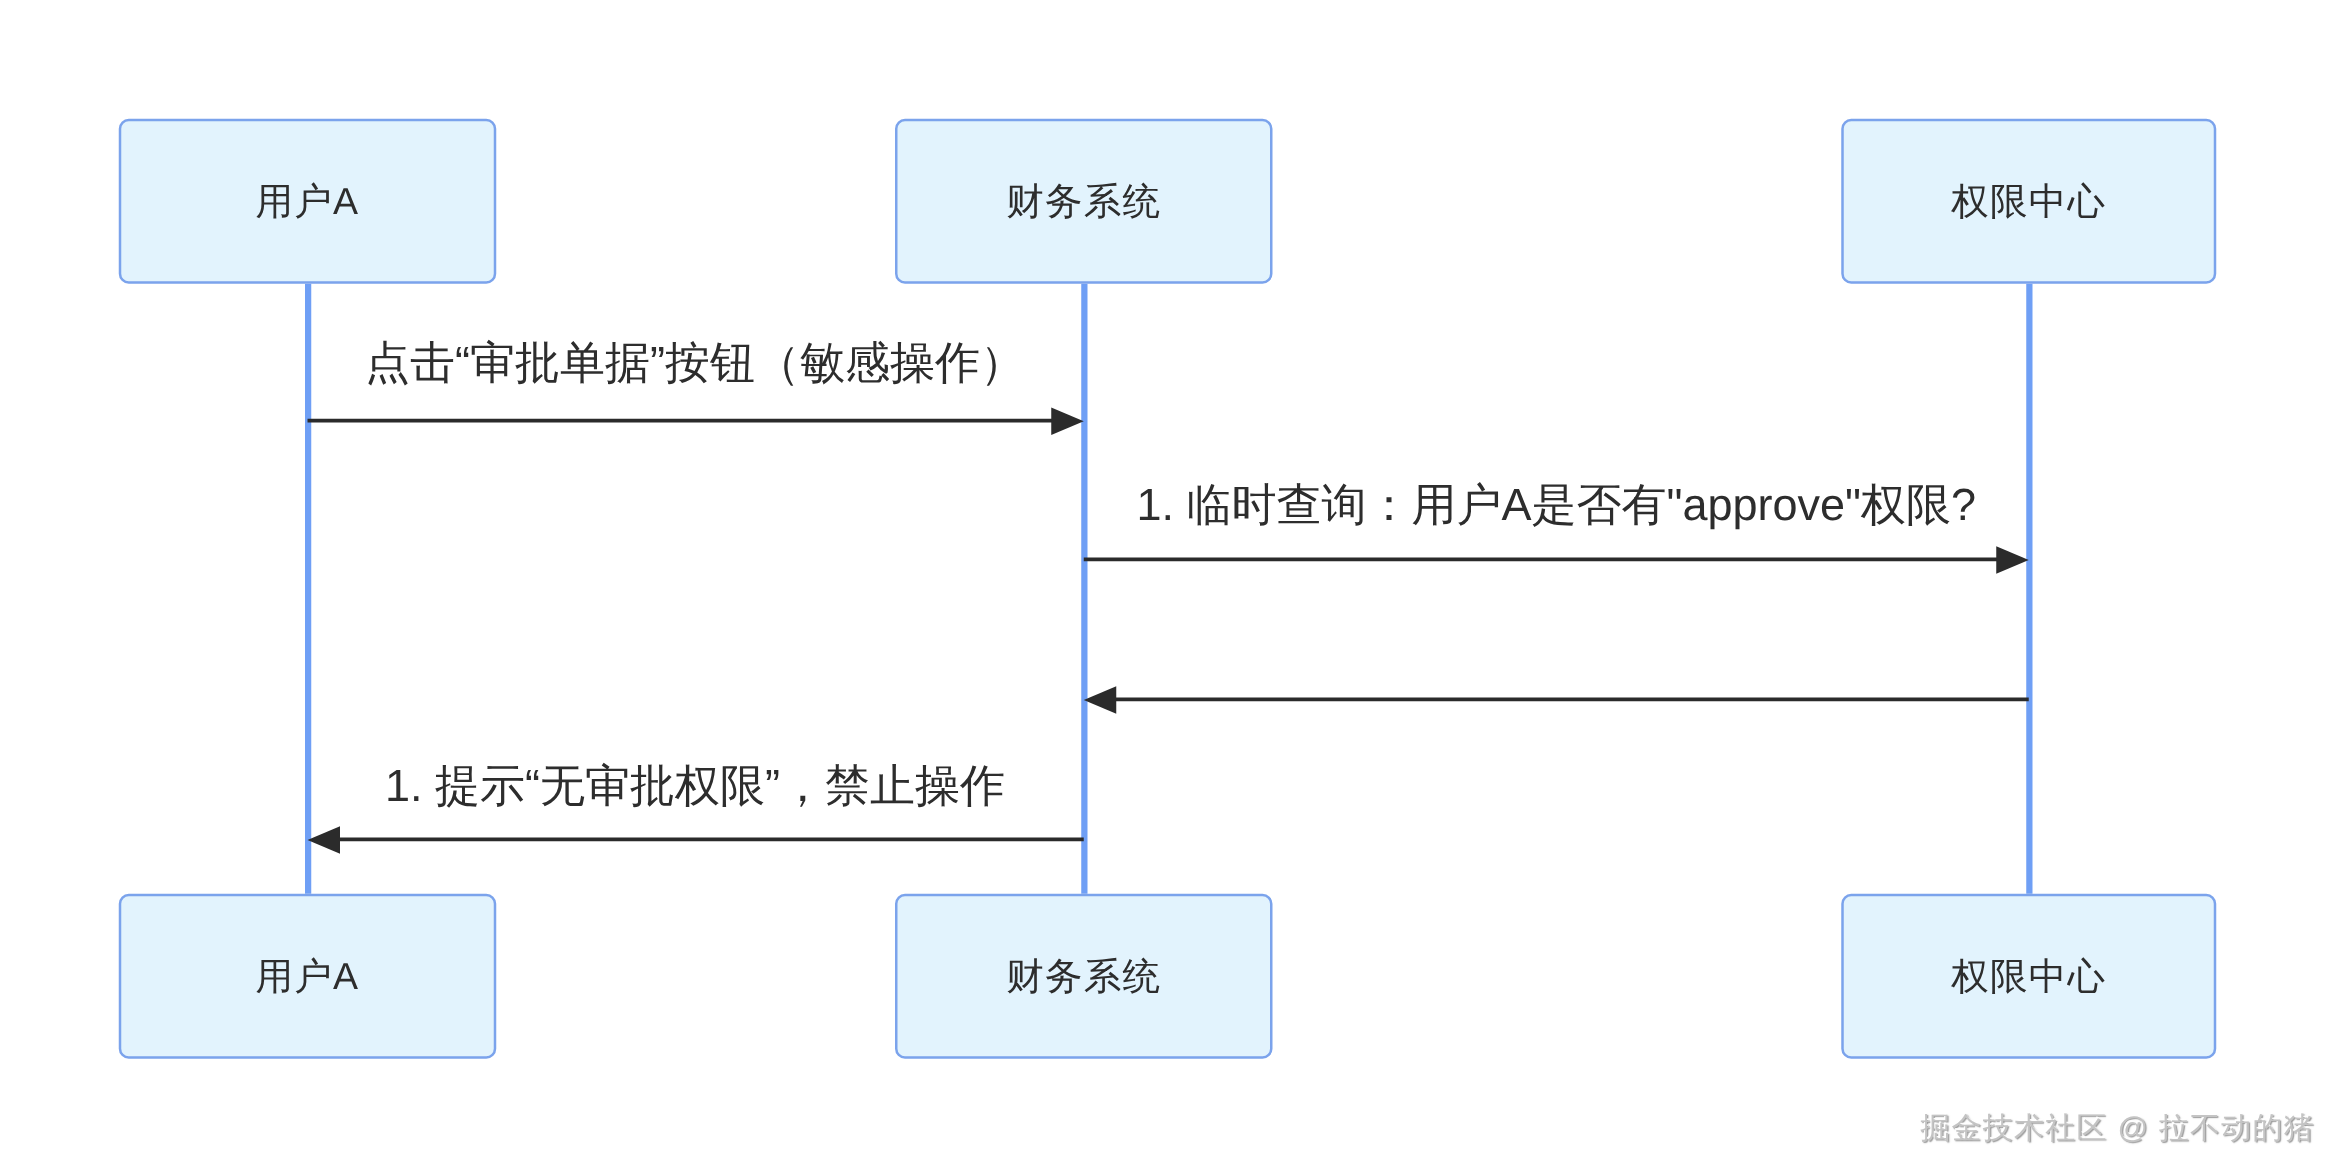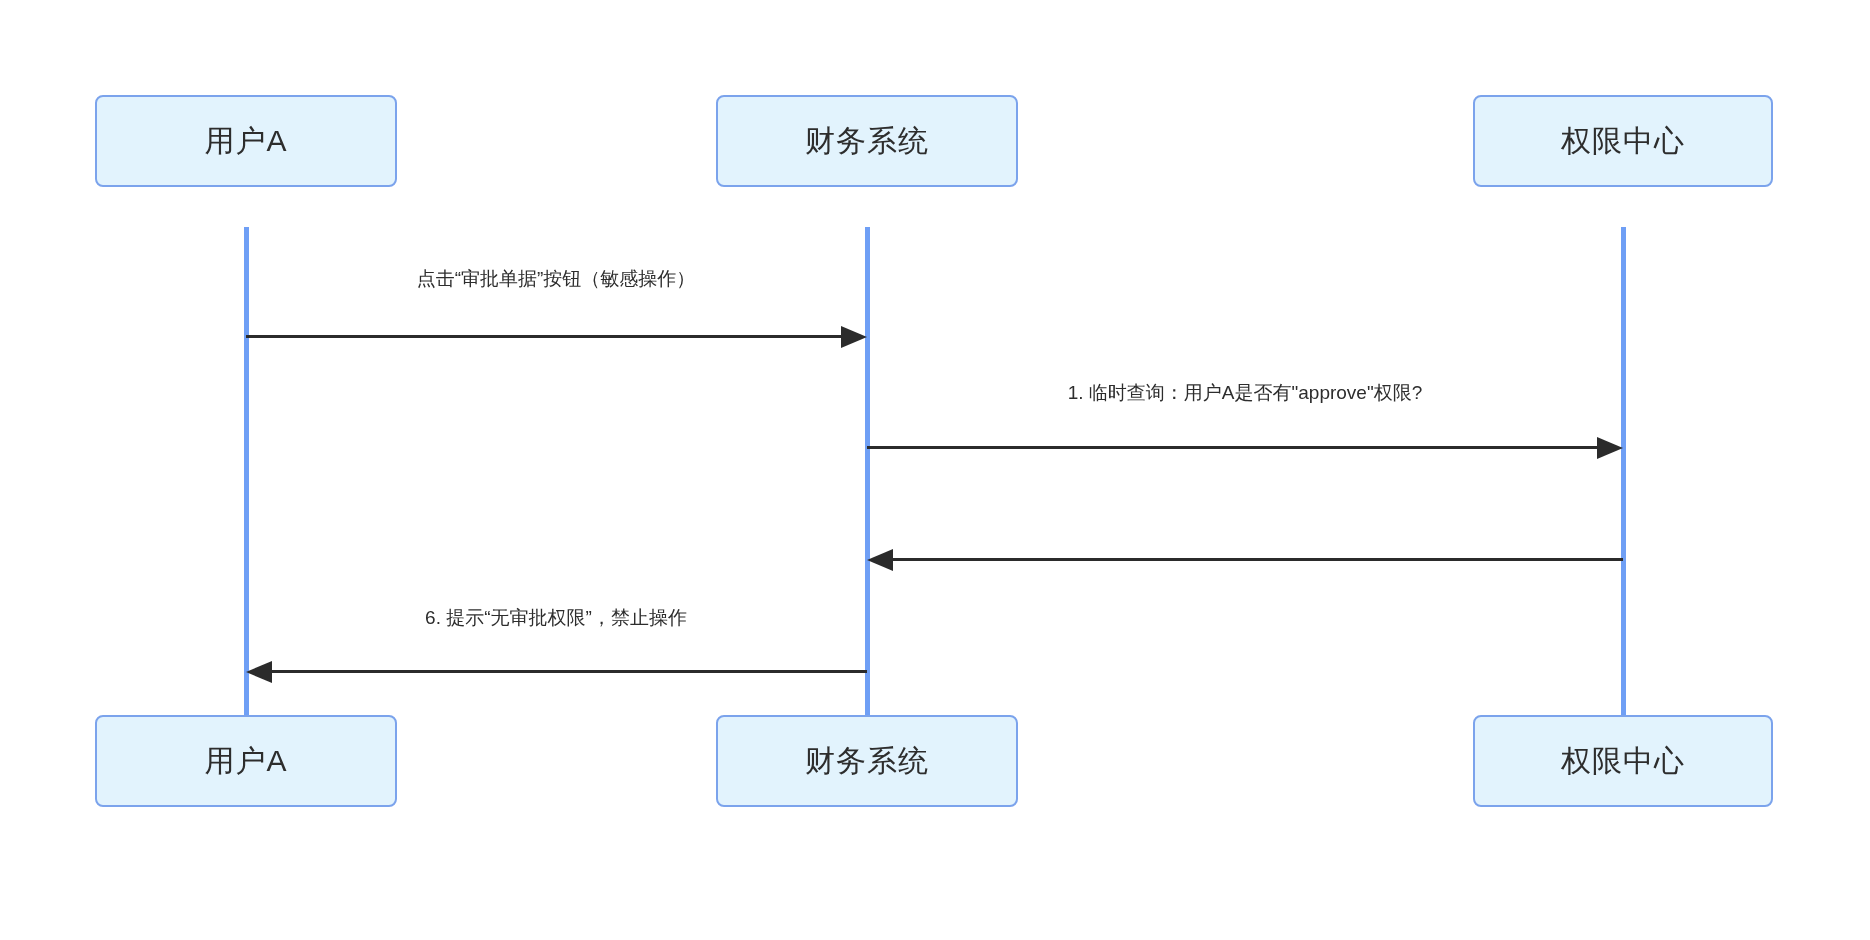--- a/index.html
+++ b/index.html
@@ -24,38 +24,38 @@
   }
   .lifeline {
     position: absolute;
     top: 227px;
     height: 488px;
     width: 5px;
     background: var(--lifeline);
   }
   .actor-box {
     position: absolute;
-    height: 92px;
+    height: 132px;
     background: var(--actor-fill);
     border: 2px solid var(--actor-border);
     border-radius: 8px;
     display: flex;
     align-items: center;
     justify-content: center;
   }
   .actor-label {
     font-size: 30px;
     color: var(--text);
     letter-spacing: 1px;
   }
   .msg-label {
     position: absolute;
     width: 800px;
     text-align: center;
-    font-size: 19px;
+    font-size: 36px;
     color: var(--text);
     white-space: nowrap;
   }
   .arrow {
     position: absolute;
     height: 24px;
   }
   .arrow .line {
     position: absolute;
     top: 10px;
@@ -123,20 +123,21 @@
   <div class="arrow right" style="left:867px; top:436px; width:756px;">
     <div class="line"></div>
     <div class="head"></div>
   </div>
 
   <div class="arrow left" style="left:867px; top:548px; width:756px;">
     <div class="line"></div>
     <div class="head"></div>
   </div>
 
-  <div class="msg-label" style="left:156px; top:605px;">6. 提示“无审批权限”，禁止操作</div>
+  <div class="msg-label" style="left:156px; top:605px;">1. 提示“无审批权限”，禁止操作</div>
   <div class="arrow left" style="left:246px; top:660px; width:621px;">
     <div class="line"></div>
     <div class="head"></div>
   </div>
 
+  <div class="watermark">掘金技术社区 @ 拉不动的猪</div>
 
 </div>
 
 </body></html>

